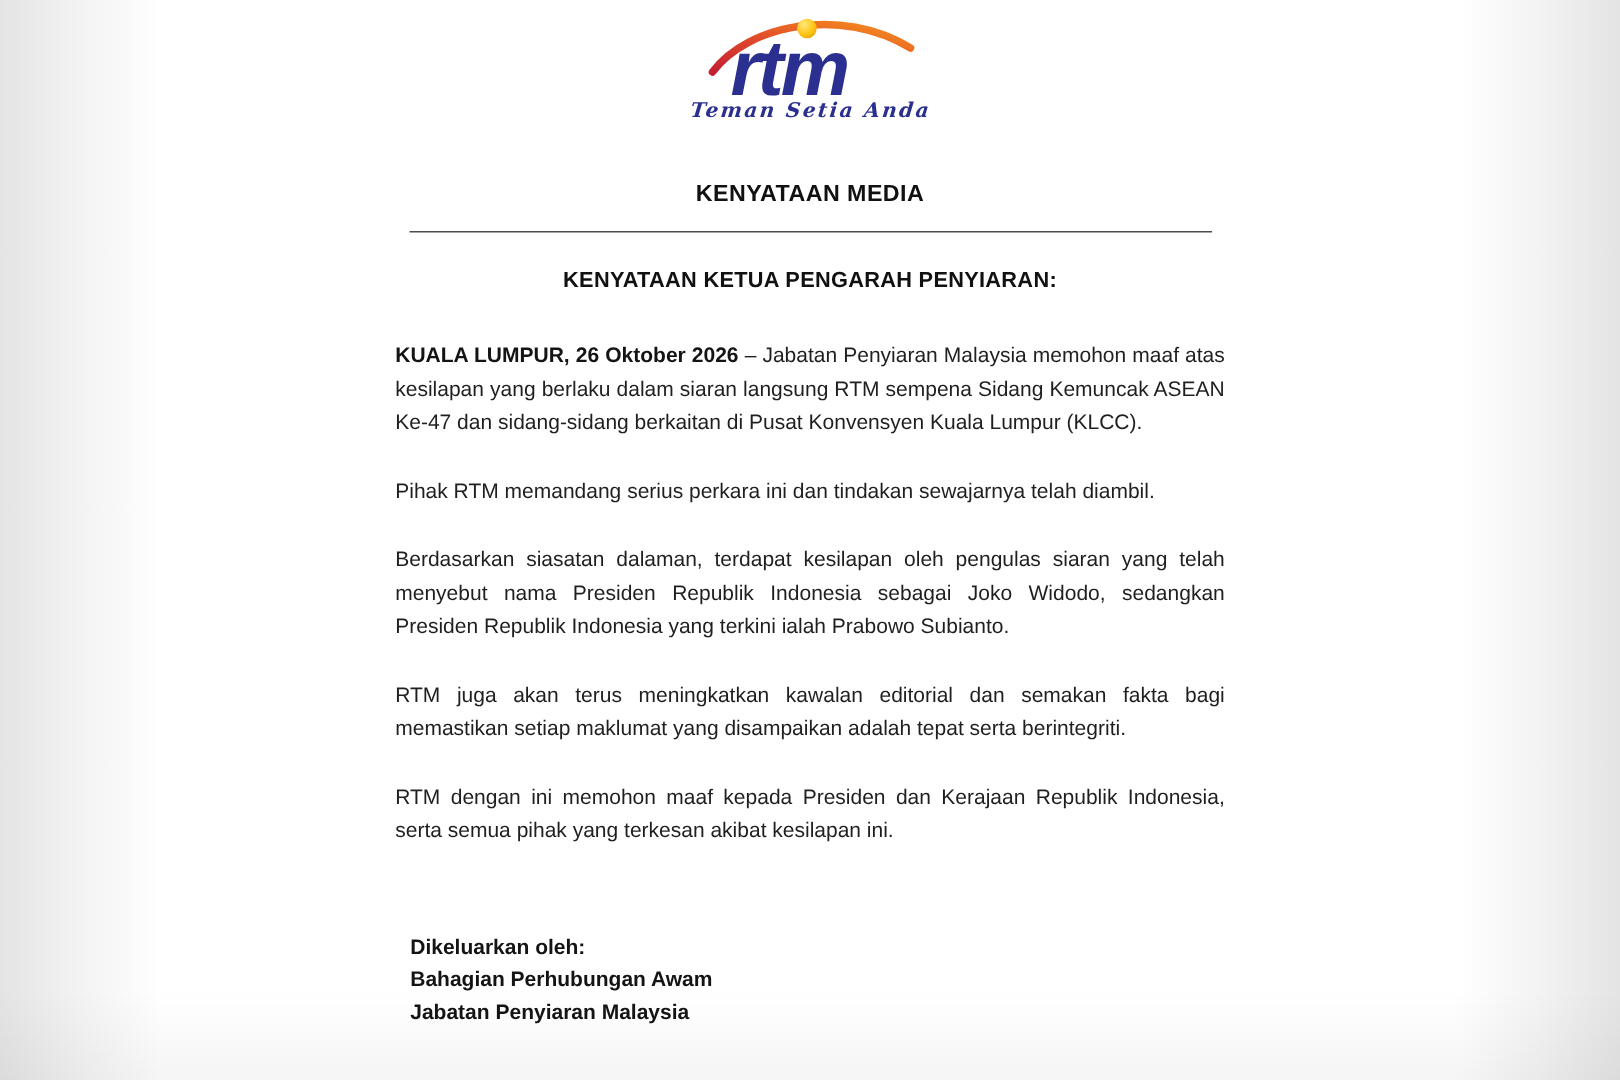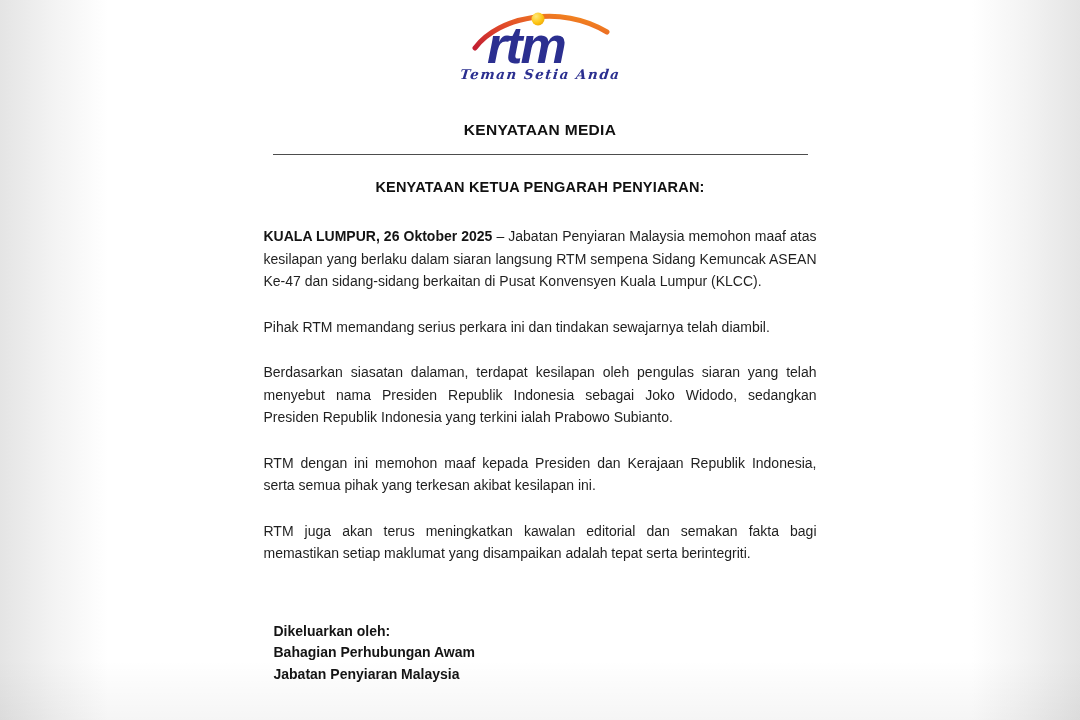--- a/index.html
+++ b/index.html
@@ -117,25 +117,25 @@
         <circle cx="73" cy="9" r="6.5" fill="url(#ballGrad)"></circle>
       </svg>
       <div class="tagline">Teman Setia Anda</div>
     </div>
 
     <div class="title">KENYATAAN MEDIA</div>
     <hr class="divider">
     <div class="subtitle">KENYATAAN KETUA PENGARAH PENYIARAN:</div>
 
     <div class="content">
-      <p><strong>KUALA LUMPUR, 26 Oktober 2025</strong><span> – Jabatan Penyiaran Malaysia memohon maaf atas kesilapan yang berlaku dalam siaran langsung RTM sempena Sidang Kemuncak ASEAN Ke-47 dan sidang-sidang berkaitan di Pusat Konvensyen Kuala Lumpur (KLCC).</span></p>
+      <p><strong>KUALA LUMPUR, 26 Oktober 2026</strong><span> – Jabatan Penyiaran Malaysia memohon maaf atas kesilapan yang berlaku dalam siaran langsung RTM sempena Sidang Kemuncak ASEAN Ke-47 dan sidang-sidang berkaitan di Pusat Konvensyen Kuala Lumpur (KLCC).</span></p>
       <p>Pihak RTM memandang serius perkara ini dan tindakan sewajarnya telah diambil.</p>
       <p>Berdasarkan siasatan dalaman, terdapat kesilapan oleh pengulas siaran yang telah menyebut nama Presiden Republik Indonesia sebagai Joko Widodo, sedangkan Presiden Republik Indonesia yang terkini ialah Prabowo Subianto.</p>
+      <p>RTM juga akan terus meningkatkan kawalan editorial dan semakan fakta bagi memastikan setiap maklumat yang disampaikan adalah tepat serta berintegriti.</p>
       <p>RTM dengan ini memohon maaf kepada Presiden dan Kerajaan Republik Indonesia, serta semua pihak yang terkesan akibat kesilapan ini.</p>
-      <p>RTM juga akan terus meningkatkan kawalan editorial dan semakan fakta bagi memastikan setiap maklumat yang disampaikan adalah tepat serta berintegriti.</p>
 
       <div class="issued">
         <div>Dikeluarkan oleh:</div>
         <div>Bahagian Perhubungan Awam</div>
         <div>Jabatan Penyiaran Malaysia</div>
       </div>
     </div>
 
   </div>
 </div>

